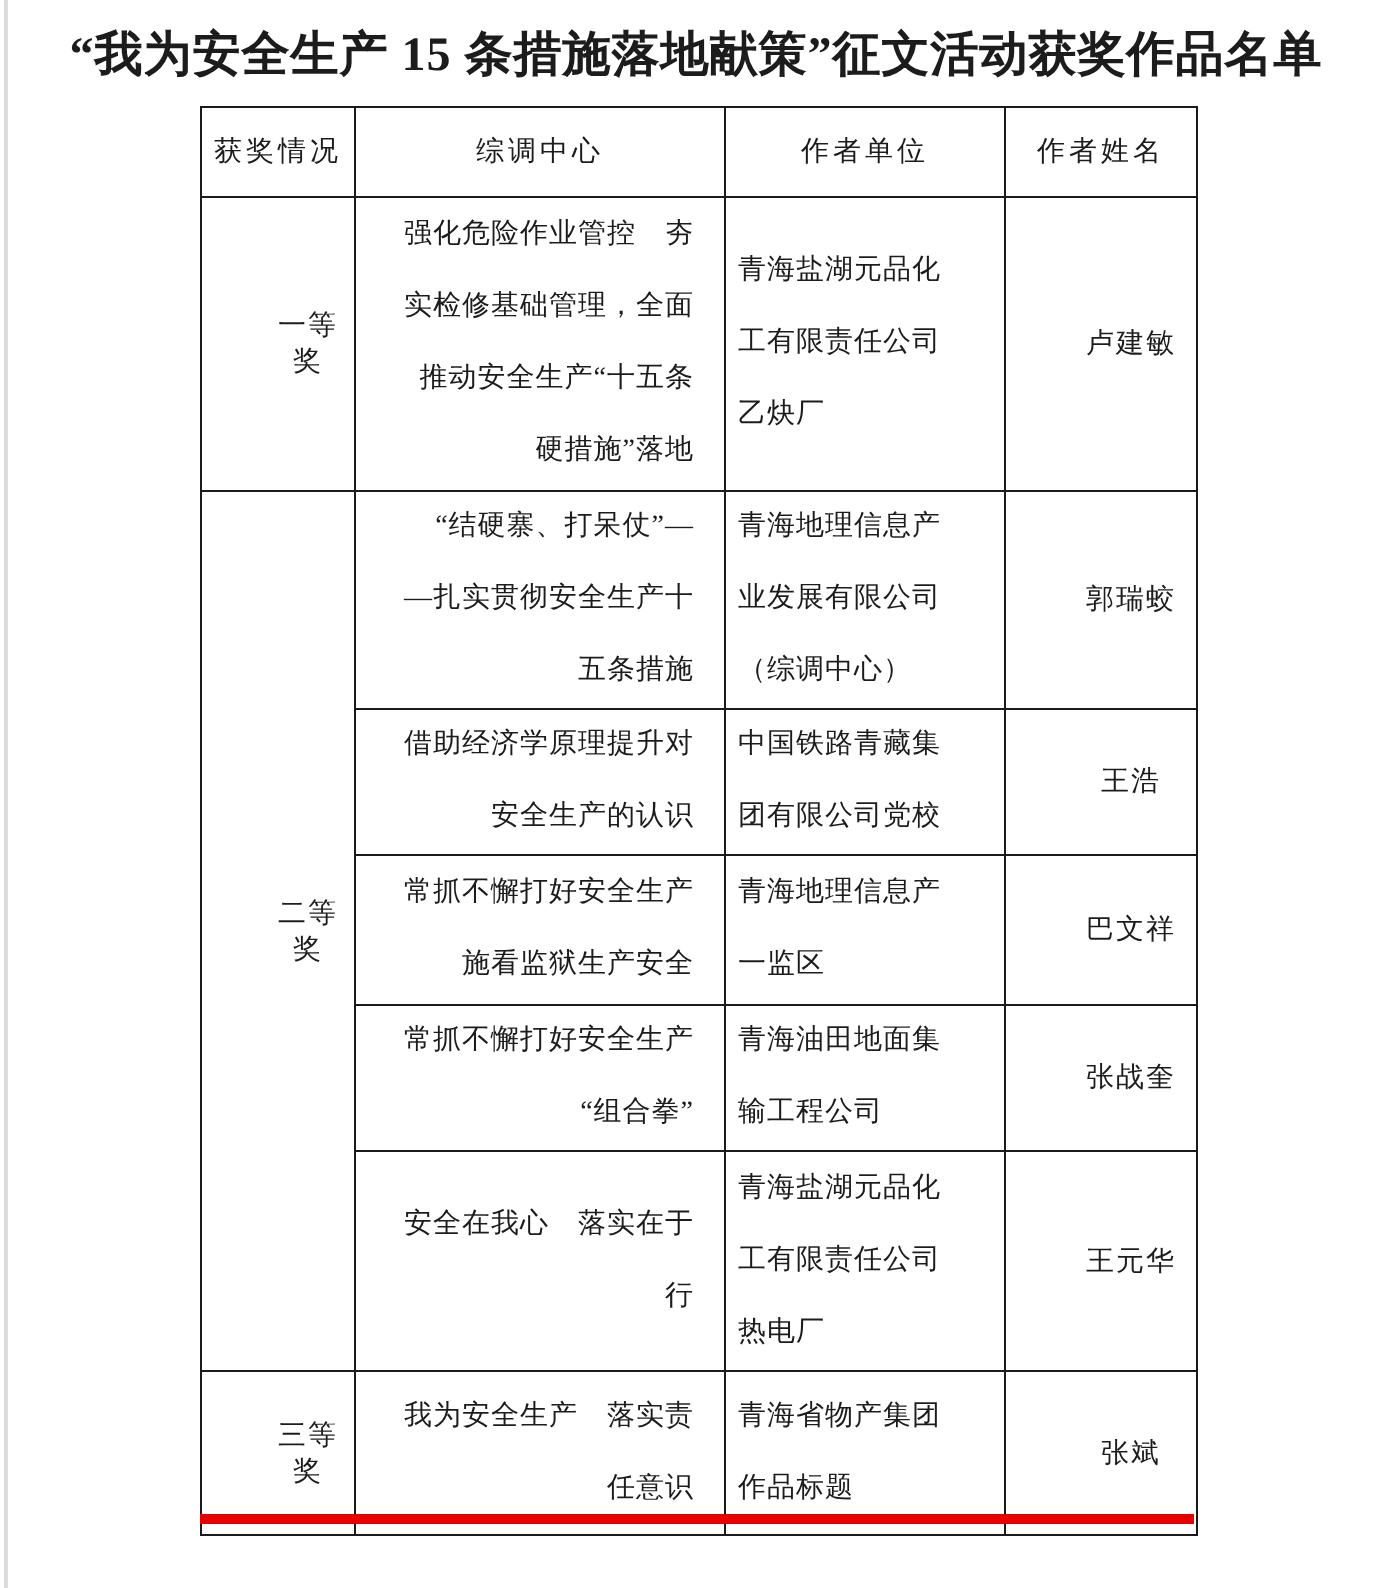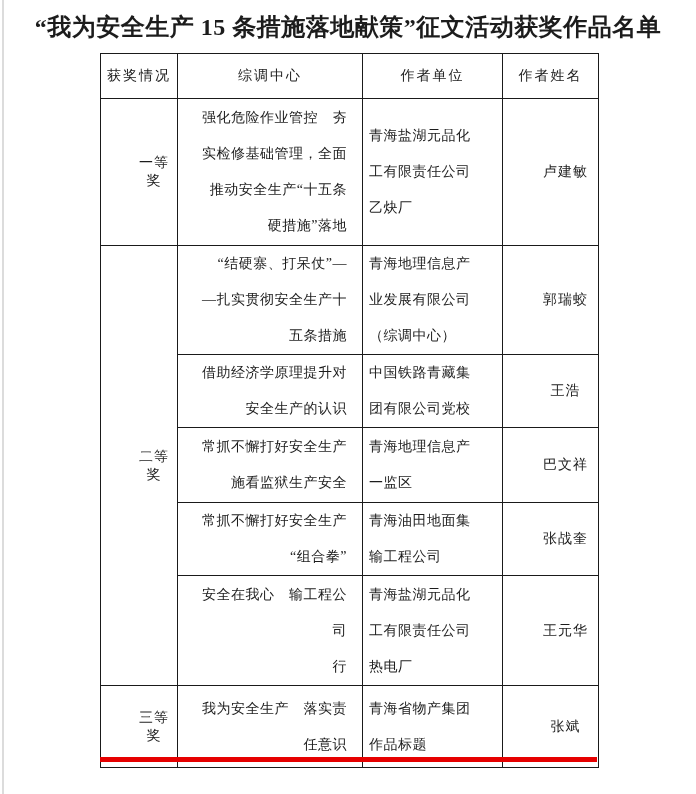--- a/index.html
+++ b/index.html
@@ -129,21 +129,21 @@
       <td class="c-name">巴文祥</td>
     </tr>
     <tr style="height:56px">
       <td class="c-title">常抓不懈打好安全生产
 “组合拳”</td>
       <td class="c-org">青海油田地面集
 输工程公司</td>
       <td class="c-name">张战奎</td>
     </tr>
     <tr style="height:110px">
-      <td class="c-title">安全在我心　输工程公司
+      <td class="c-title">安全在我心　落实在于
 行</td>
       <td class="c-org">青海盐湖元品化
 工有限责任公司
 热电厂</td>
       <td class="c-name">王元华</td>
     </tr>
 
     <tr style="height:82px">
       <td class="c-award">三等奖</td>
       <td class="c-title">我为安全生产　落实责

